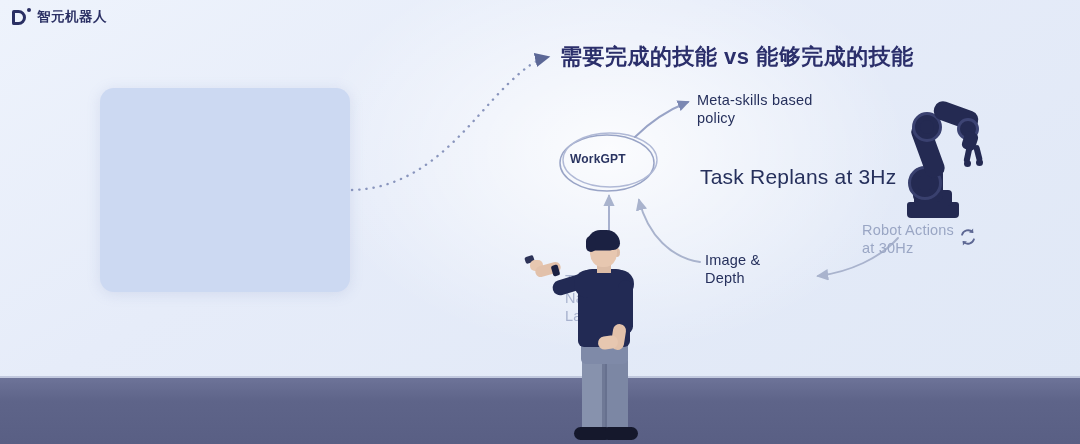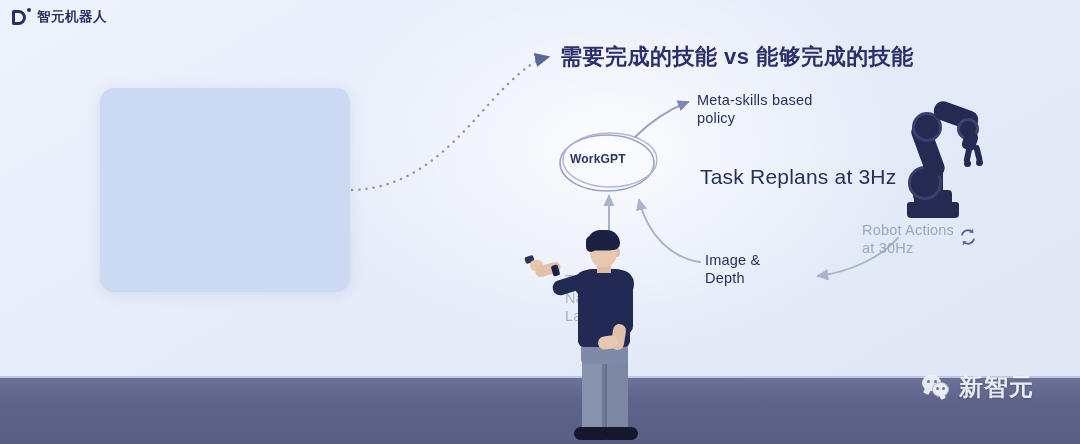--- a/index.html
+++ b/index.html
@@ -245,25 +245,14 @@
       <div class="p-forearmL"></div>
       <div class="p-handL"></div>
     <div class="p-neck"></div>
       <div class="p-ear"></div>
     <div class="p-head"></div>
       <div class="p-glass"></div>
     <div class="p-hair"></div>
       <div class="p-hair2"></div>
   </div>
 
-  <div class="watermark">
-    <div class="wechat">
-      <div class="wc-big"></div>
-      <div class="wc-eye" style="left:5px;top:5px;"></div>
-      <div class="wc-eye" style="left:12px;top:5px;"></div>
-      <div class="wc-small"></div>
-      <div class="wc-eye" style="left:14px;top:12px;"></div>
-      <div class="wc-eye" style="left:20px;top:12px;"></div>
-    </div>
-    <div class="wm-text">新智元</div>
-  </div>
 
 </div>
 
 </body></html>

